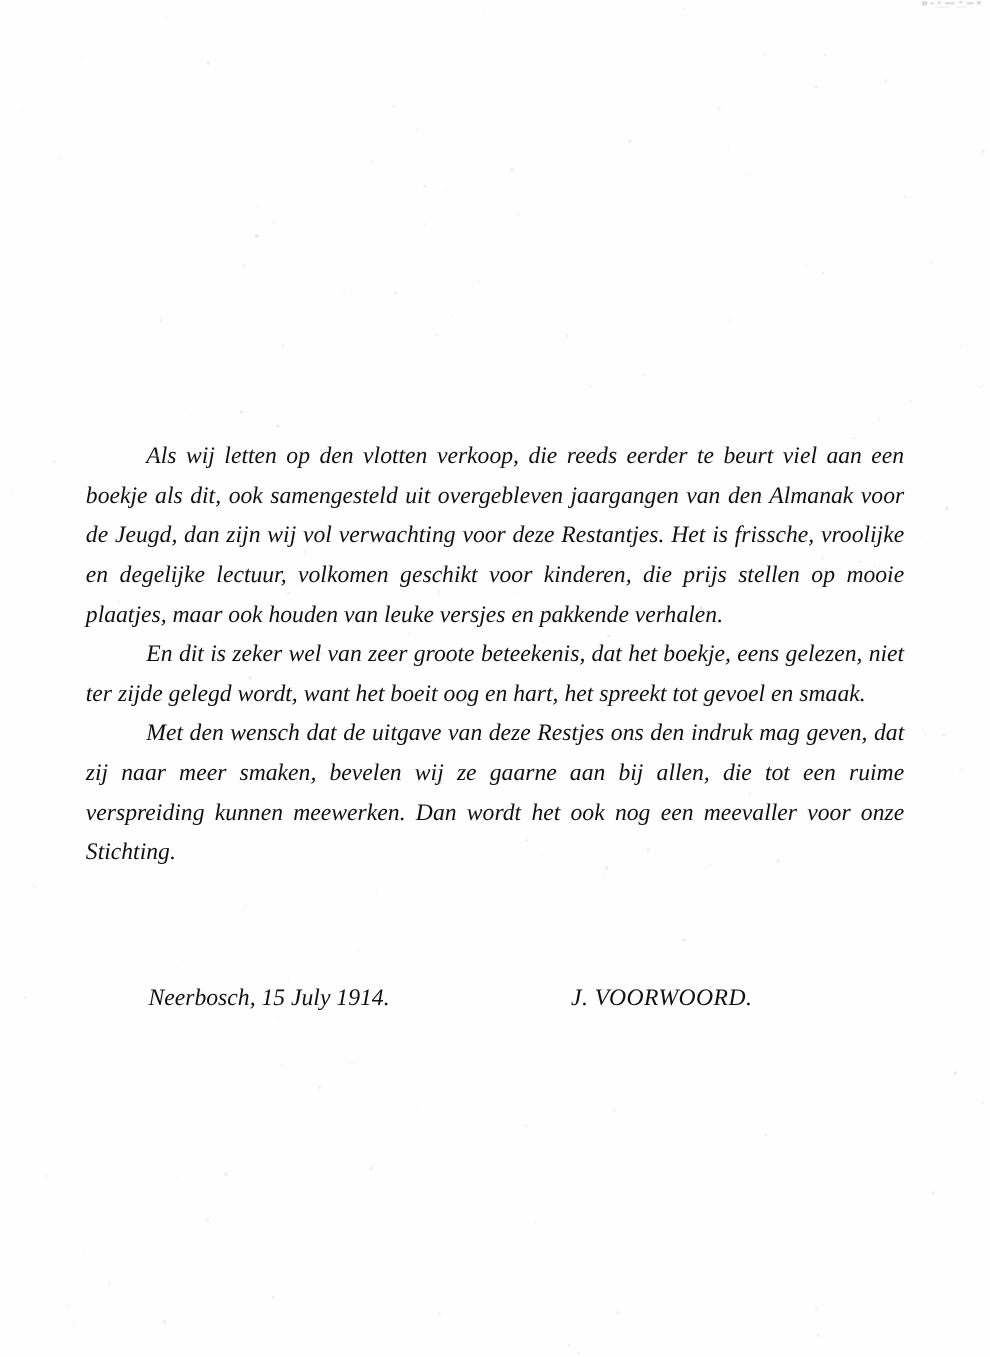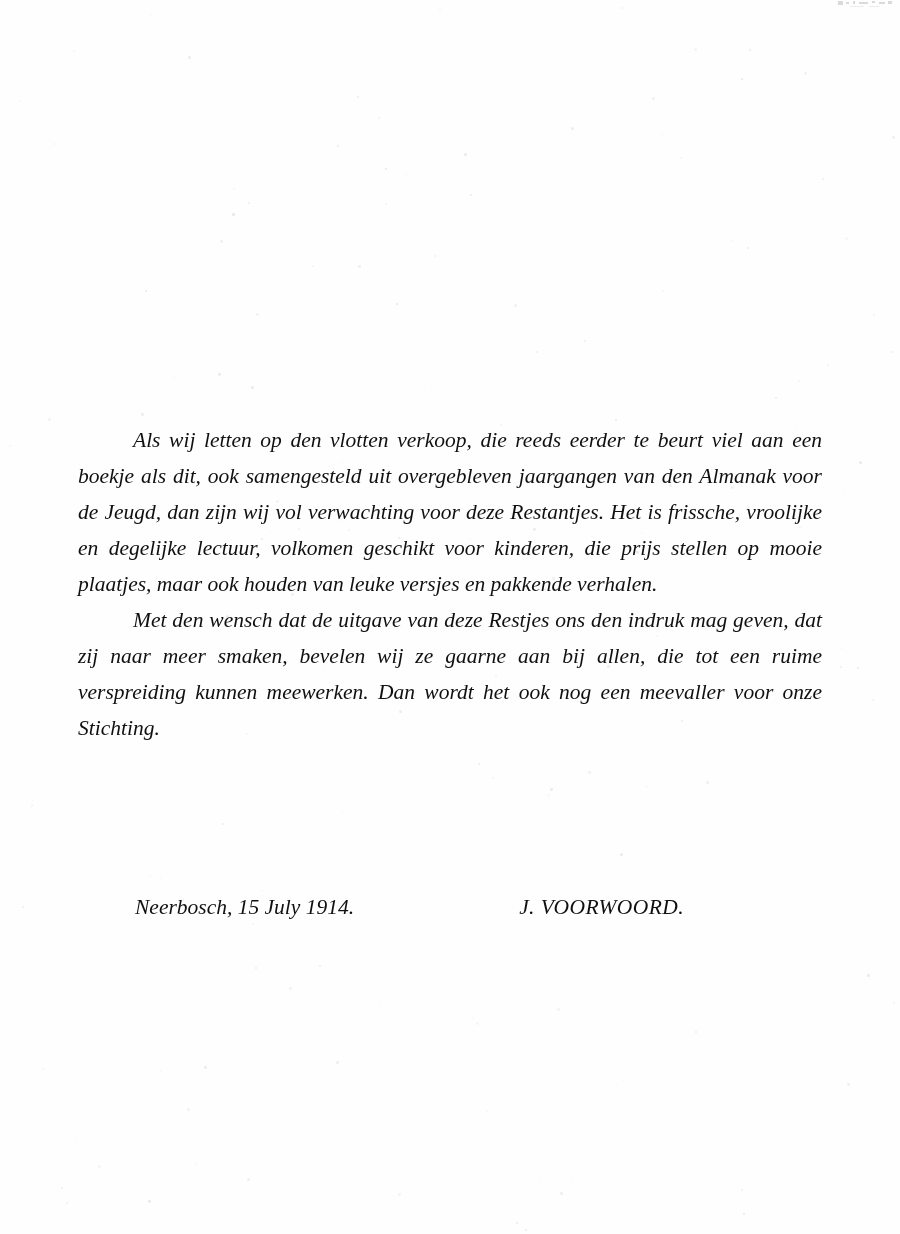--- a/index.html
+++ b/index.html
@@ -75,21 +75,21 @@
     left: 22px;
     top: -3px;
     width: 1px;
     height: 5px;
     background: #5c5c5c;
   }
 
   
   .body-block {
     position: absolute;
-    top: 422px;
+    top: 396px;
     left: 78px;
     width: 744px;
   }
   .para {
     margin: 0;
     font-style: italic;
     font-size: 21.5px;
     line-height: 36px;
     text-align: justify;
     text-justify: inter-word;
@@ -142,20 +142,21 @@
     <i style="left:34px; top:1px; width:3px; height:2px;"></i>
     <i style="left:41px; top:2px; width:6px; height:2px;"></i>
     <i style="left:50px; top:1px; width:4px; height:3px;"></i>
     <i style="left:12px; top:6px; width:14px; height:1px; opacity:.5;"></i>
     <i style="left:31px; top:6px; width:10px; height:1px; opacity:.5;"></i>
   </div>
 
 
   <div class="body-block">
     <p class="para no-stretch">Als wij letten op den vlotten verkoop, die reeds eerder te beurt viel aan een boekje als dit, ook samengesteld uit overgebleven jaargangen van den Almanak voor de Jeugd, dan zijn wij vol verwachting voor deze Restantjes. Het is frissche, vroolijke en degelijke lectuur, volkomen geschikt voor kinderen, die prijs stellen op mooie plaatjes, maar ook houden van leuke versjes en pakkende verhalen.</p>
+    <p class="para no-stretch">En dit is zeker wel van zeer groote beteekenis, dat het boekje, eens gelezen, niet ter zijde gelegd wordt, want het boeit oog en hart, het spreekt tot gevoel en smaak.</p>
     <p class="para no-stretch">Met den wensch dat de uitgave van deze Restjes ons den indruk mag geven, dat zij naar meer smaken, bevelen wij ze gaarne aan bij allen, die tot een ruime verspreiding kunnen meewerken. Dan wordt het ook nog een meevaller voor onze Stichting.</p>
   </div>
 
   <div class="signature-row">
     <span class="sig-place">Neerbosch, 15 July 1914.</span>
     <span class="sig-name">J. VOORWOORD.</span>
   </div>
 
 <div class="speckle" style="width: 2.5px; height: 2.5px; left: 746px; top: 506px; opacity: 0.18;"></div>
     <div class="speckle" style="width: 2px; height: 2px; left: 492px; top: 777px; opacity: 0.2;"></div>

